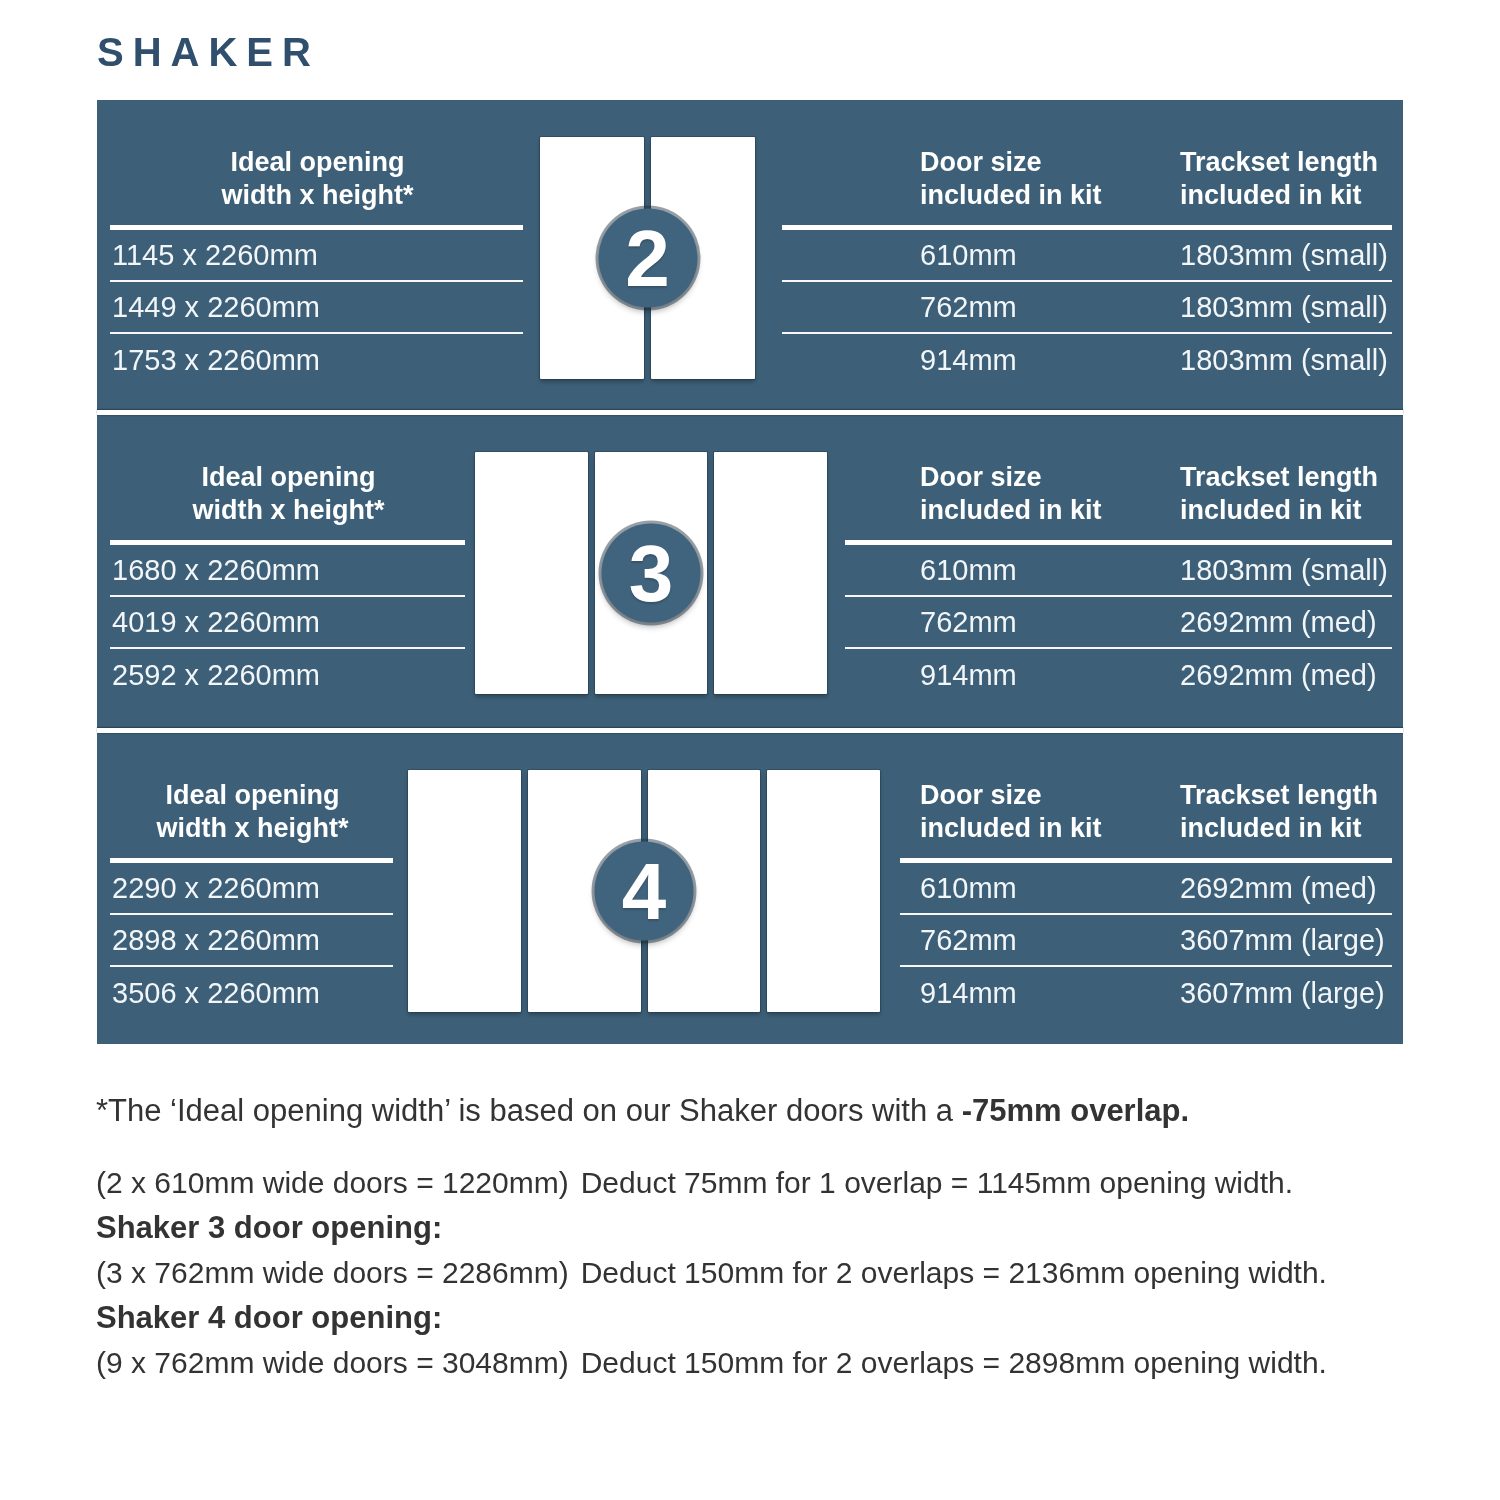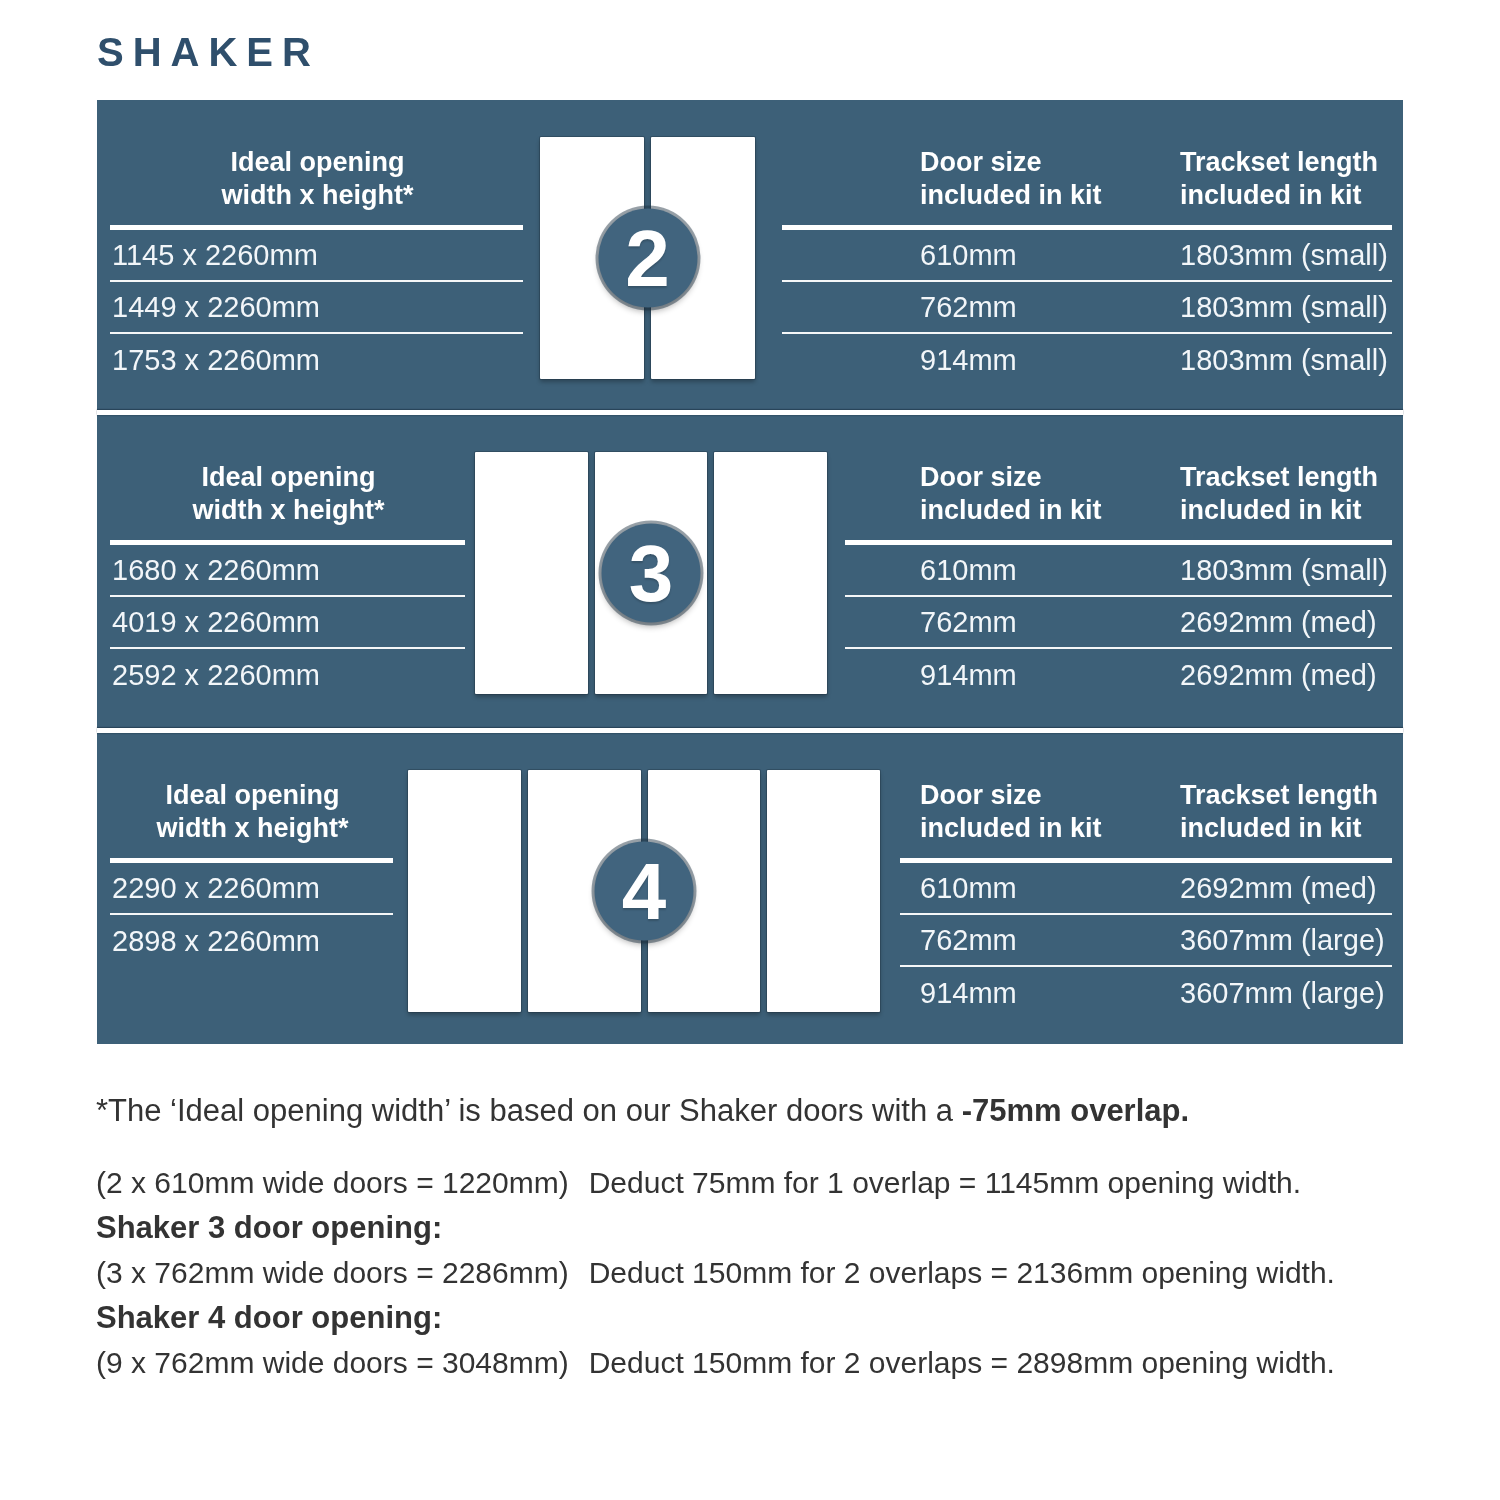--- a/index.html
+++ b/index.html
@@ -54,21 +54,21 @@
                border-bottom:2px solid rgba(255,255,255,0.95); }
   .rtable .rrow.data:last-child { border-bottom:none; }
 
   
   .bottom { position:absolute; left:96px; top:1092px; width:1340px; color:#333333; }
   .footnote { font-size:31px; line-height:38px; }
   .footnote .bold { font-weight:700; }
   .example { }
   .example.first { margin-top:30px; }
   .ex-heading { font-size:31px; font-weight:700; line-height:45px; }
-  .ex-line { display:flex; gap:20px; font-size:30px; line-height:45px; white-space:nowrap; }
+  .ex-line { display:flex; gap:12px; font-size:30px; line-height:45px; white-space:nowrap; }
 </style>
 </head>
 <body>
 
 <div class="page">
 
   <div class="title">SHAKER</div>
 
   <div class="panel">
 
@@ -154,20 +154,21 @@
     </div>
 
     <div class="divider"></div>
 
     <div class="section sec-c">
       <div class="ltable">
         <div class="lhead">Ideal opening
 width x height*</div>
         <div class="lrow">2290 x 2260mm</div>
         <div class="lrow">2898 x 2260mm</div>
+        <div class="lrow">3506 x 2260mm</div>
       </div>
       <div class="diagram">
         <div class="door"></div>
         <div class="door"></div>
         <div class="door"></div>
         <div class="door"></div>
         <div class="badge">4</div>
       </div>
       <div class="rtable">
         <div class="rrow rhead">

